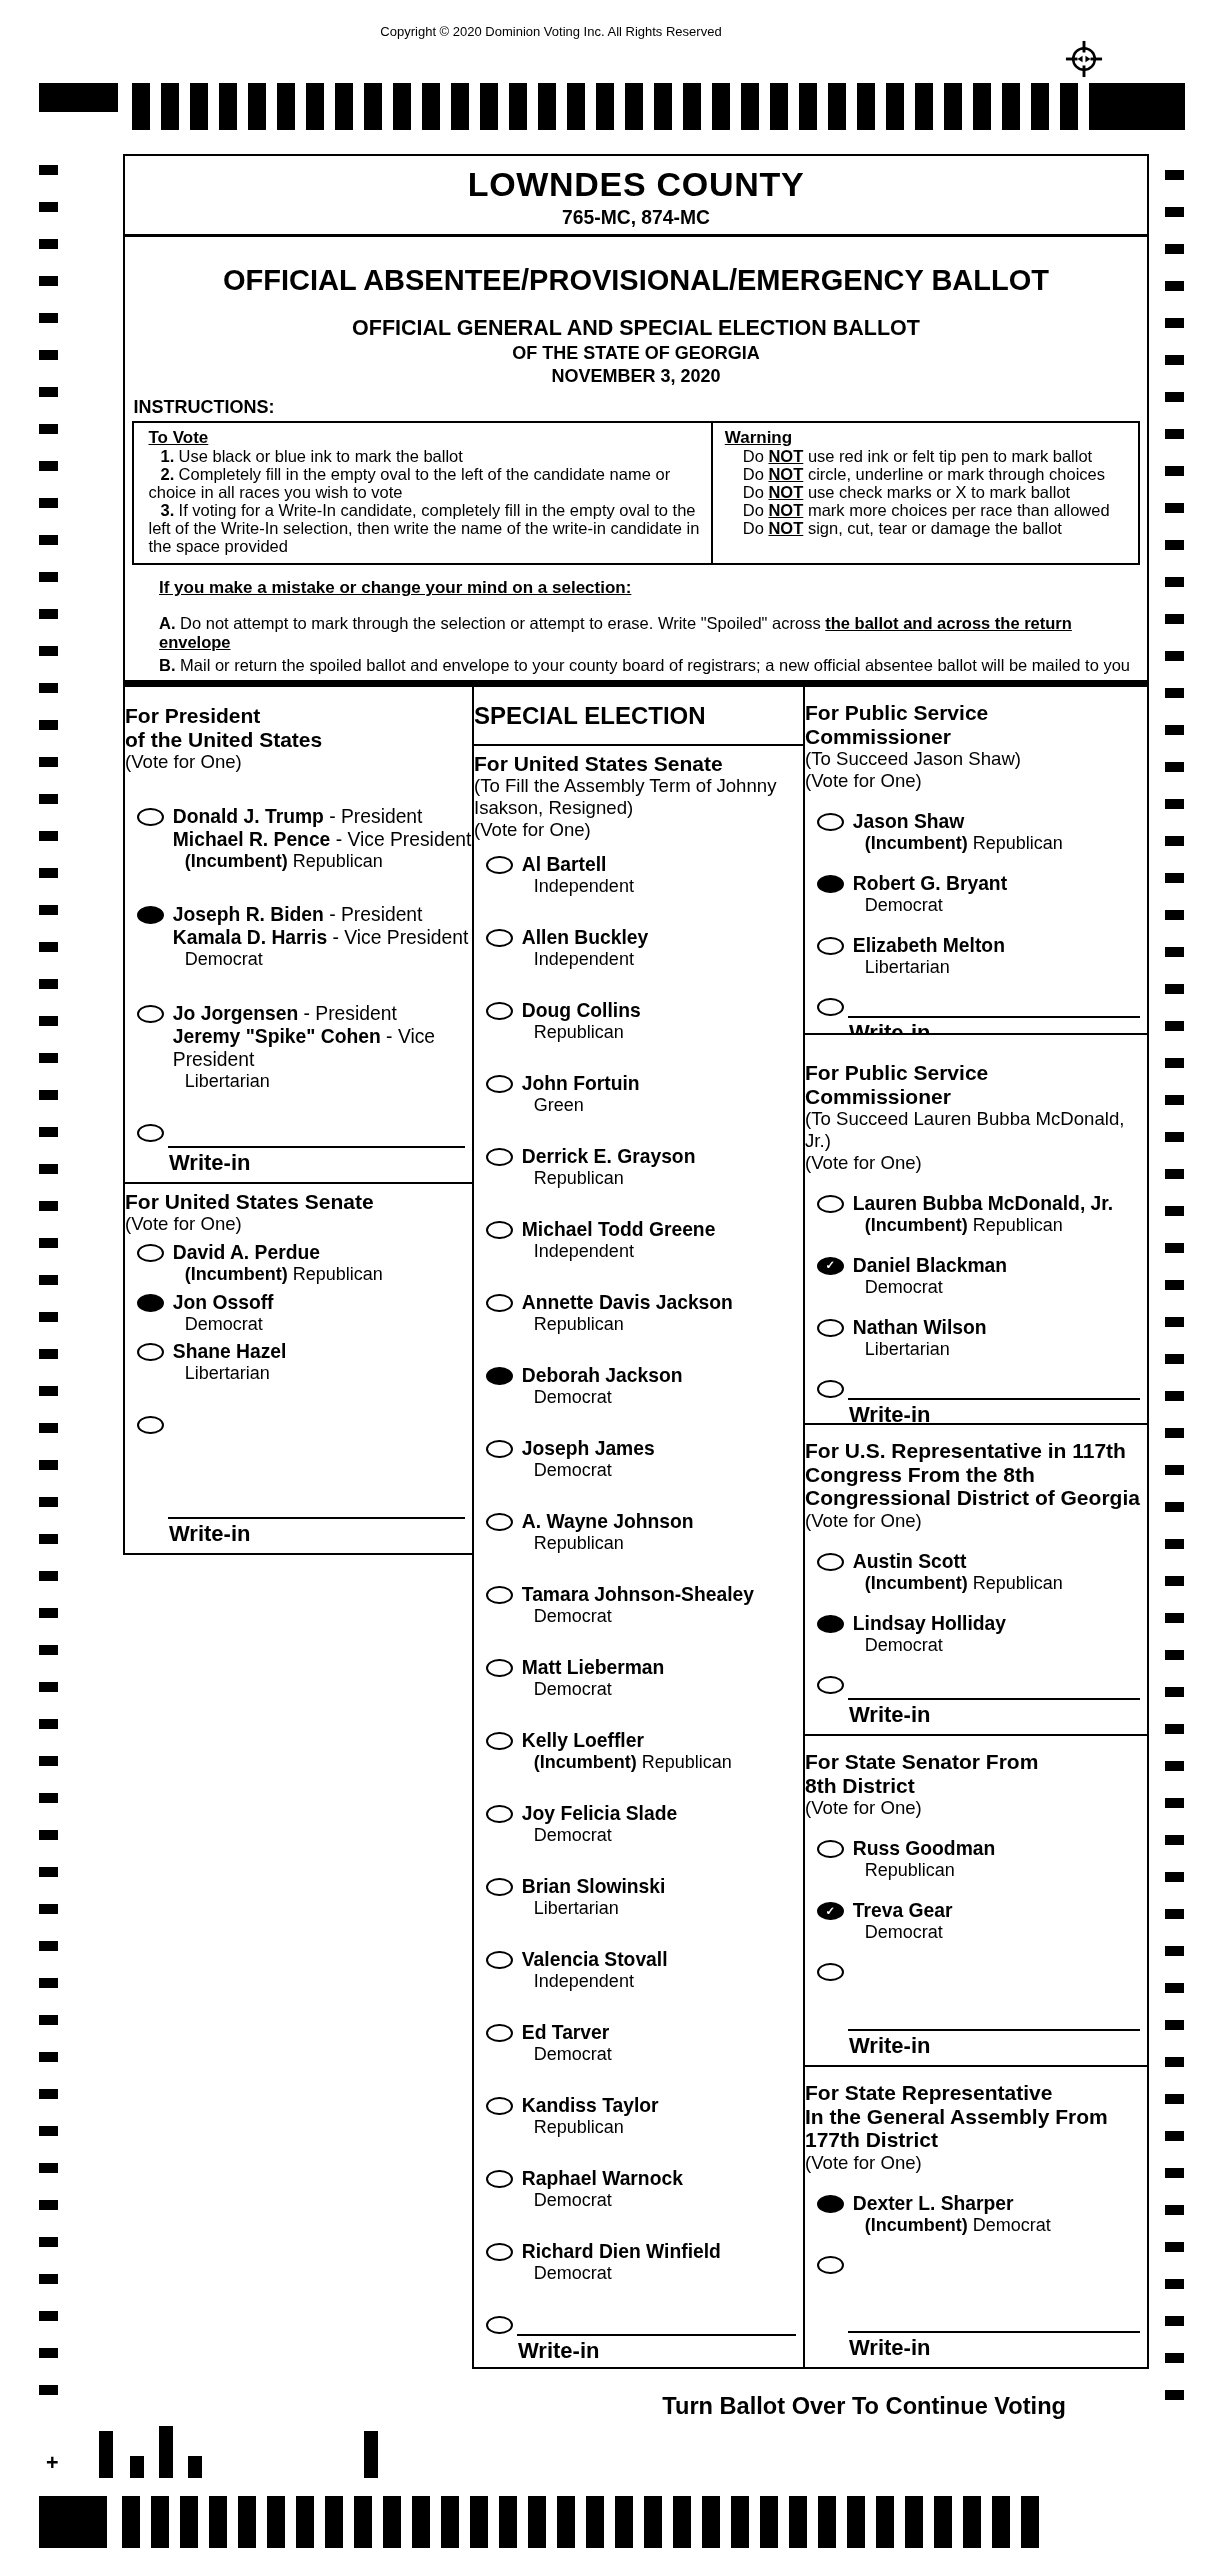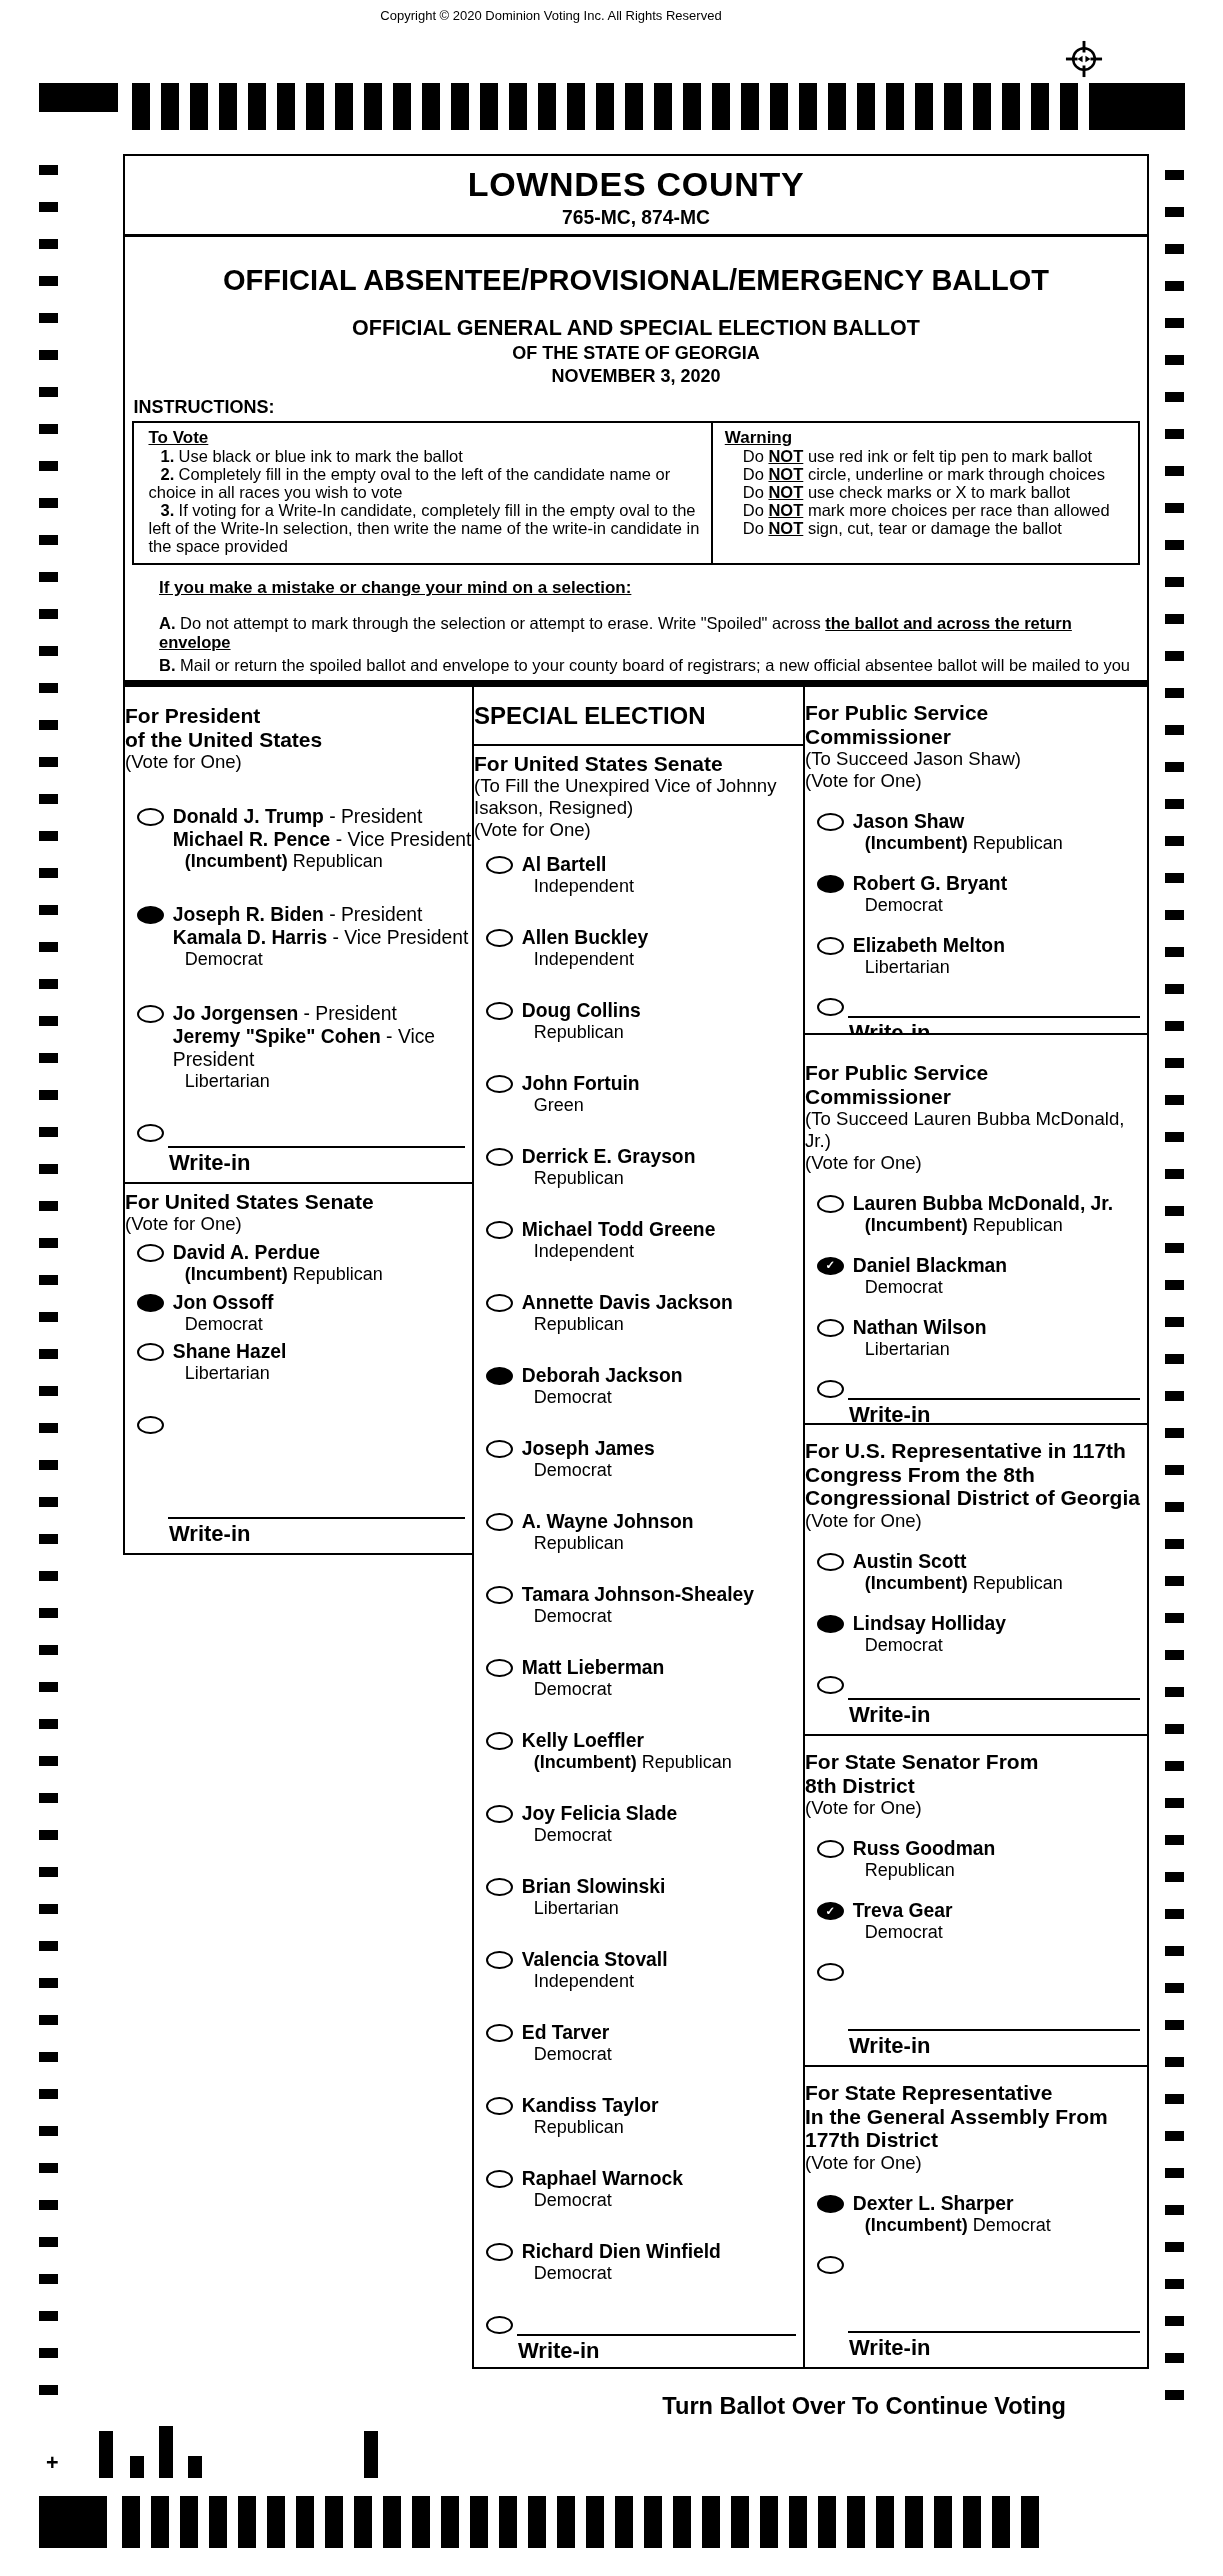--- a/index.html
+++ b/index.html
@@ -1,21 +1,21 @@
 <!DOCTYPE html>
 <html style="font-size:11.5px"><head>
 <meta charset="utf-8">
 <style>
   html,body{margin:0;padding:0;background:#fff;}
   body{width:1223px;height:2576px;position:relative;overflow:hidden;
        font-family:"Liberation Sans",sans-serif;color:#000;}
   .abs{position:absolute;box-sizing:border-box;}
 
   
-  .copyright{left:0;top:8px;width:1102px;text-align:center;font-size:13px;}
+  .copyright{left:0;top:24px;width:1102px;text-align:center;font-size:13px;}
   .regmark{left:1058px;top:33px;}
   .band-top-left{left:39px;top:83px;width:79px;height:29px;background:#000;}
   .band-top-bars{left:132px;top:83px;width:970px;height:47px;
       background:repeating-linear-gradient(to right,#000 0 18px,transparent 18px 29px);}
   .band-top-right{left:1102px;top:83px;width:83px;height:47px;background:#000;}
   .edge-left{left:39px;top:165px;width:19.3px;height:2245px;
       background:repeating-linear-gradient(to bottom,#000 0 10px,transparent 10px 37px);}
   .edge-right{left:1165px;top:170px;width:19.3px;height:2239px;
       background:repeating-linear-gradient(to bottom,#000 0 10px,transparent 10px 37px);}
   .band-bottom-left{left:39px;top:2496px;width:68px;height:52px;background:#000;}
@@ -258,21 +258,21 @@
 <div class="column" id="col2">
     <div class="section banner">
     <div class="sec-head">
         <div class="t-line">SPECIAL ELECTION</div>
       </div>
     <div class="cands"></div>
   </div>
     <div class="section">
     <div class="sec-head">
         <div class="t-line">For United States Senate</div>
-        <div class="s-line">(To Fill the Unexpired Vice of Johnny</div>
+        <div class="s-line">(To Fill the Assembly Term of Johnny</div>
         <div class="s-line">Isakson, Resigned)</div>
         <div class="s-line">(Vote for One)</div>
       </div>
     <div class="cands">
         <div class="cand">
     <span class="oval"></span>
     <div class="ctext">
       <div class="cnames">
               <div class="cname"><span class="nm">Al Bartell</span><span class="role"></span></div>
             </div>

